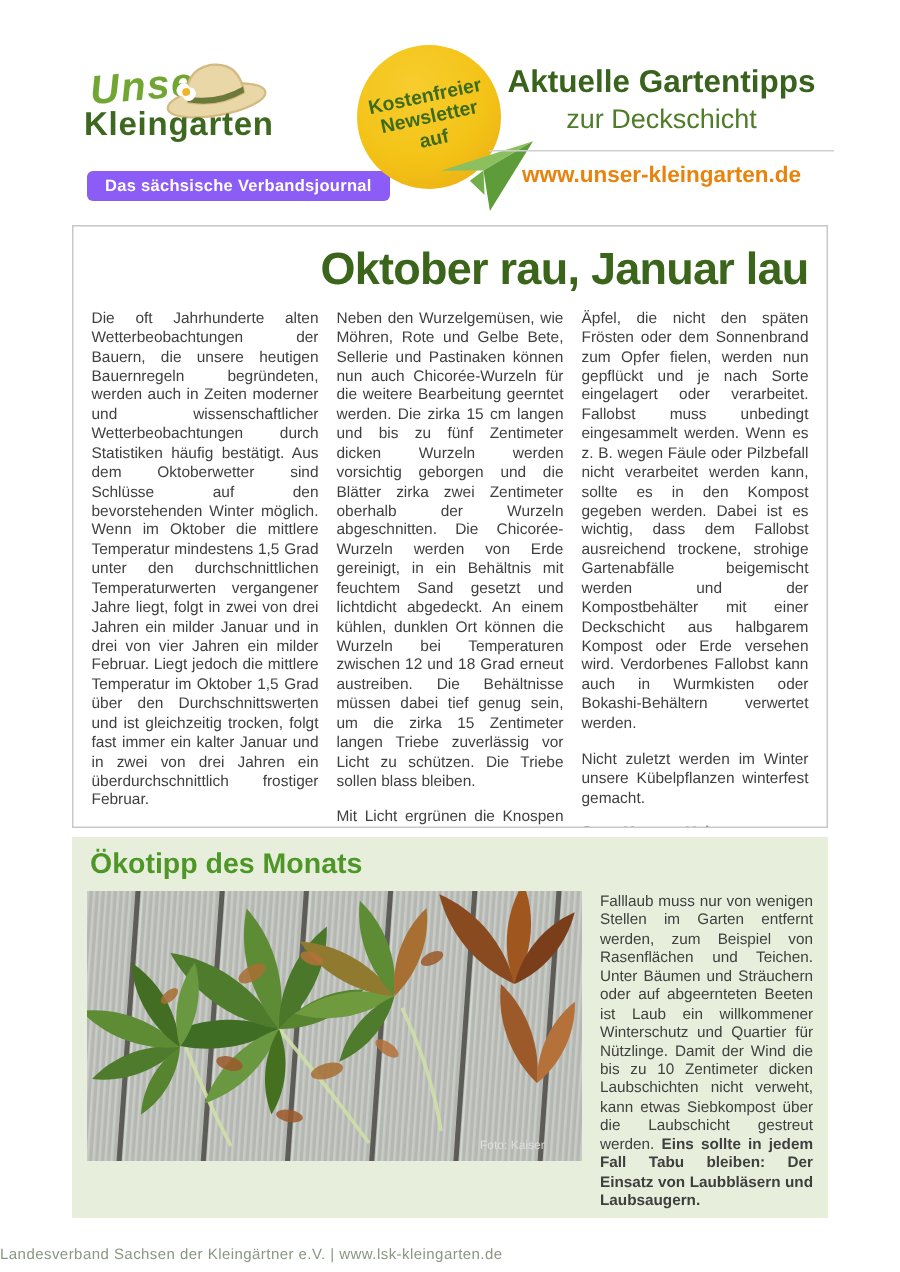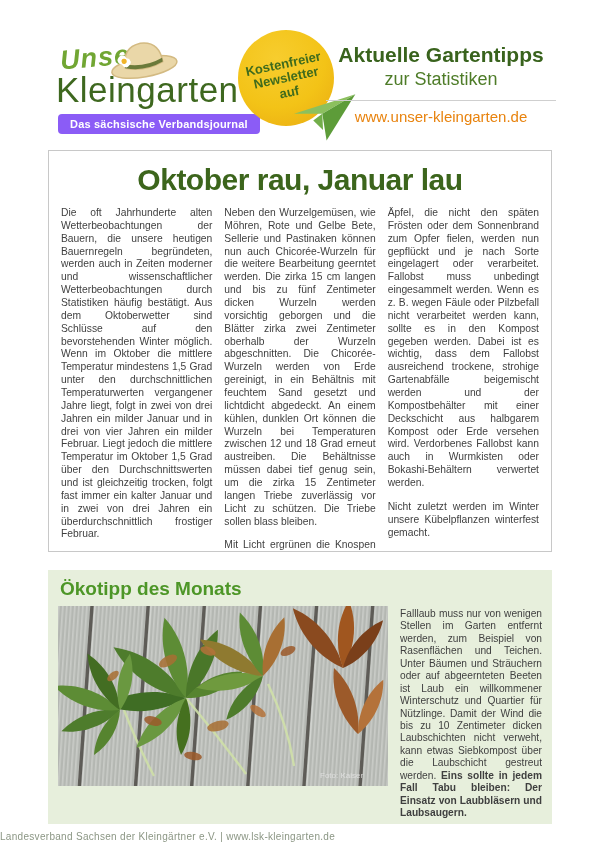--- a/index.html
+++ b/index.html
@@ -9,21 +9,21 @@
     font-family:"Liberation Sans", sans-serif; overflow:hidden;
     margin:0 auto;
   }
   
   .logo-unser {
     position:absolute; left:60px; top:42px; font-size:27px; font-weight:bold;
     font-style:italic; color:#71a633; transform:rotate(-5deg); letter-spacing:1px;
   }
   .hat-icon { position:absolute; left:104px; top:34px; width:78px; height:50px; }
   .logo-kleingarten {
-    position:absolute; left:56px; top:70px; font-size:35px; font-weight:normal;
+    position:absolute; left:56px; top:70px; font-size:22px; font-weight:bold;
     color:#3e681f; letter-spacing:0.5px;
   }
   .journal-badge {
     position:absolute; left:58px; top:114px; background:#8b5cf6; color:#fff;
     font-size:11px; font-weight:bold; padding:4px 12px; border-radius:4px;
     letter-spacing:0.2px;
   }
   .newsletter-circle {
     position:absolute; left:238px; top:30px; width:96px; height:96px;
     border-radius:50%;
@@ -33,40 +33,40 @@
   .newsletter-circle .txt {
     transform:rotate(-12deg); text-align:center; color:#3f6b1d;
     font-weight:bold; font-size:13px; line-height:1.1;
   }
   .plane-icon { position:absolute; left:292px; top:88px; width:64px; height:56px; }
   .header-right { position:absolute; right:44px; top:42px; width:230px; text-align:center; }
   .tagline-title { font-size:21px; font-weight:bold; color:#39631d; line-height:1.2; }
   .tagline-sub   { font-size:18px; color:#4e7c28; line-height:1.4; }
   .website-row   {
     margin-top:8px; padding-top:7px; border-top:1px solid #cfcfcf;
-    font-size:15px; font-weight:normal; color:#e8830e; cursor:pointer;
+    font-size:15px; font-weight:bold; color:#e8830e; cursor:pointer;
   }
   
   .article-box {
     position:absolute; left:48px; top:150px; width:504px; height:402px;
     border:1px solid #c8c8c8; background:#fff; overflow:hidden; padding:10px 12px;
   }
   .article-title {
-    text-align:center; font-size:30px; font-weight:bold; color:#3c651c;
+    text-align:right; font-size:30px; font-weight:bold; color:#3c651c;
     margin-top:2px; margin-bottom:10px; letter-spacing:-0.5px;
   }
   .cols { display:flex; gap:12px; }
   .col { flex:1; font-size:10.3px; line-height:1.25; color:#3f3f3f;
          text-align:justify; hyphens:auto; -webkit-hyphens:auto; }
   .col p { margin-bottom:11px; }
   .author-name { font-weight:bold; font-size:10.3px; color:#3f3f3f; margin-top:4px; }
   
   .oeko-box {
     position:absolute; left:48px; top:558px; width:504px; height:254px;
-    background:#e7efdc; overflow:hidden; padding:8px 12px;margin-top:12px;
+    background:#e7efdc; overflow:hidden; padding:8px 12px;
   }
   .oeko-title { font-size:19px; font-weight:bold; color:#4d9627; margin-bottom:6px; }
   .oeko-photo {
     position:absolute; left:10px; top:36px; width:330px; height:180px;
     overflow:hidden; background:#b6b9b4;
   }
   .oeko-photo svg { display:block; }
   .oeko-caption {
     position:absolute; left:10px; top:219px; width:332px;
     font-size:9.6px; line-height:1.25; color:#3c3c3c; font-weight:bold;
@@ -122,21 +122,21 @@
   <svg class="plane-icon" viewBox="0 0 64 56">
     <g transform="rotate(8 32 28)">
       <polygon points="2,30 60,2 30,26" fill="#8cc05e"></polygon>
       <polygon points="30,26 60,2 38,52" fill="#5d9c39"></polygon>
       <polygon points="22,34 30,26 33,42" fill="#72ae4a"></polygon>
     </g>
   </svg>
 
   <div class="header-right">
     <div class="tagline-title">Aktuelle Gartentipps</div>
-    <div class="tagline-sub">zur Statistiken</div>
+    <div class="tagline-sub">zur Deckschicht</div>
     <div class="website-row">www.unser-kleingarten.de</div>
   </div>
 
   <div class="article-box">
     <div class="article-title">Oktober rau, Januar lau</div>
     <div class="cols">
       <div class="col">
         <p>Die oft Jahrhunderte alten Wetterbeobachtungen der Bauern, die unsere heutigen Bauernregeln begründeten, werden auch in Zeiten moderner und wissenschaftlicher Wetterbeobachtungen durch Statistiken häufig bestätigt. Aus dem Oktoberwetter sind Schlüsse auf den bevorstehenden Winter möglich. Wenn im Oktober die mittlere Temperatur mindestens 1,5 Grad unter den durchschnittlichen Temperaturwerten vergangener Jahre liegt, folgt in zwei von drei Jahren ein milder Januar und in drei von vier Jahren ein milder Februar. Liegt jedoch die mittlere Temperatur im Oktober 1,5 Grad über den Durchschnittswerten und ist gleichzeitig trocken, folgt fast immer ein kalter Januar und in zwei von drei Jahren ein überdurchschnittlich frostiger Februar.</p>
 
       </div>

